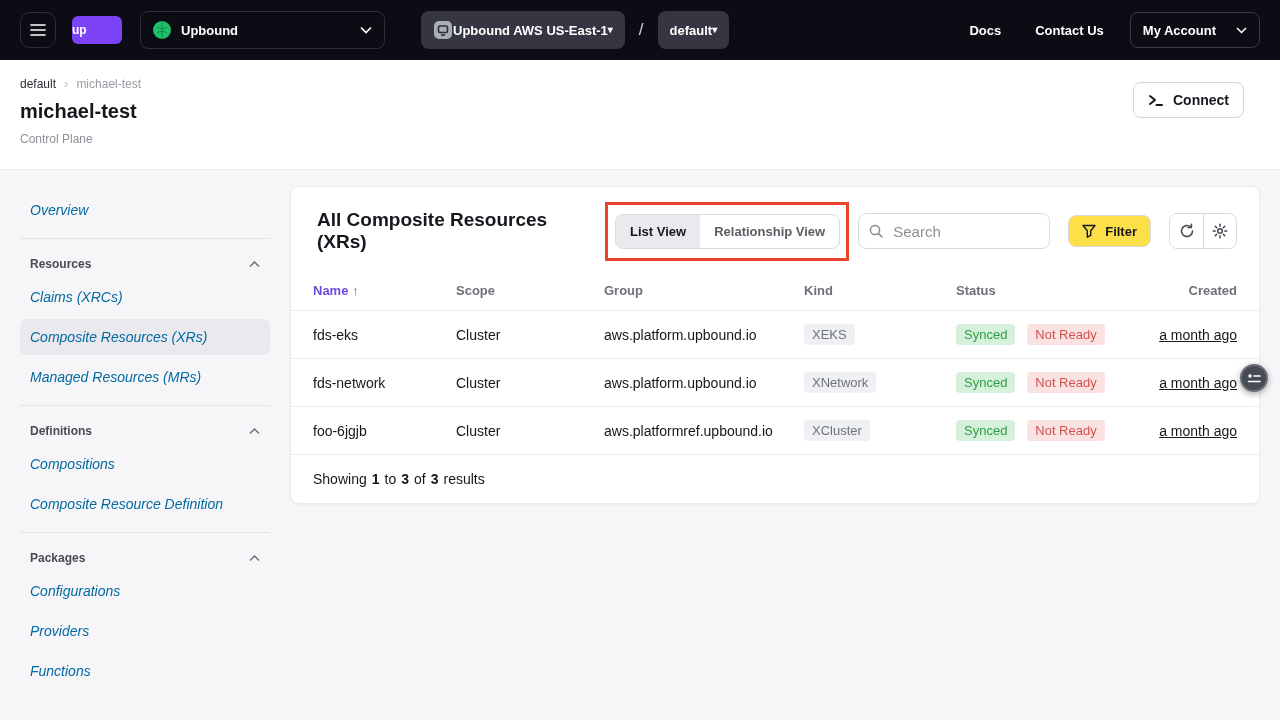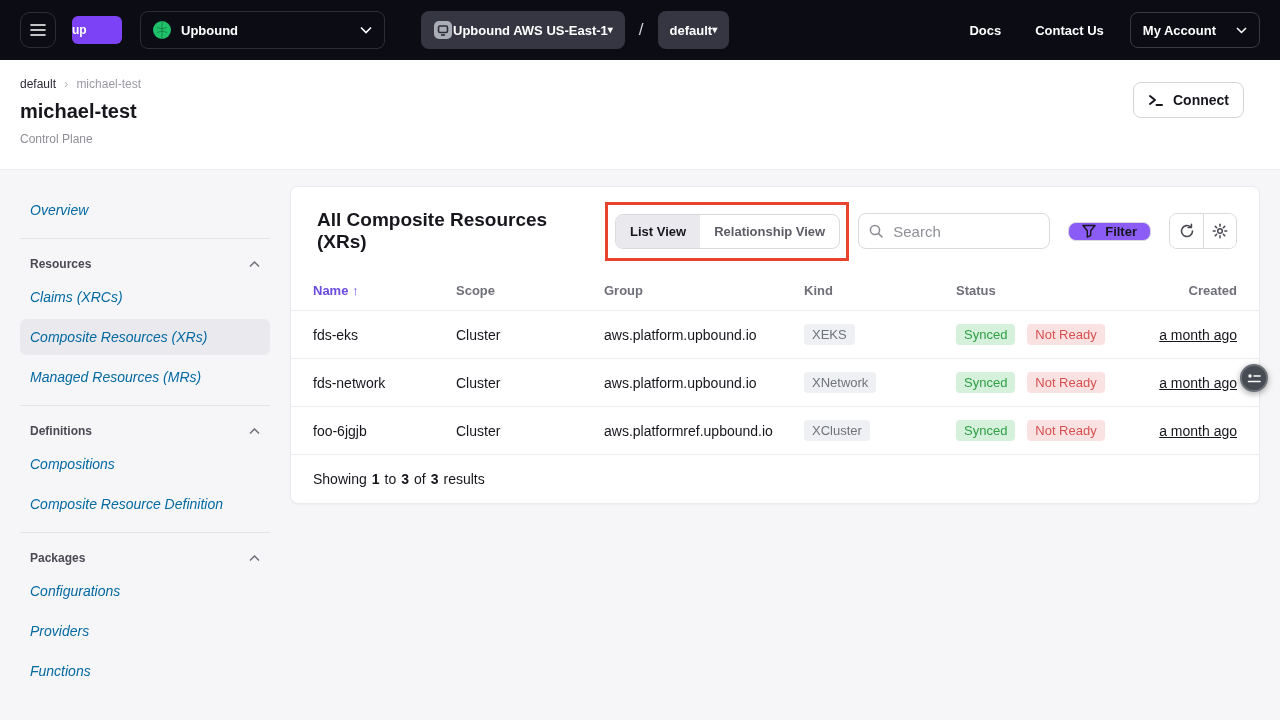--- a/index.html
+++ b/index.html
@@ -104,22 +104,22 @@
     display:flex; align-items:center; gap:8px; width:192px; height:36px;
     border:1px solid #d9d9de; border-radius:8px; padding:0 10px; background:#fff;
   }
   .search-box input {
     border:none; outline:none; width:100%; font-size:15px; color:#ec4899;
     font-family:"Liberation Sans", sans-serif; background:transparent;
   }
   .search-box input::placeholder { color:#8f8f98; }
 
   .filter-btn {
-    height:19px; display:flex; align-items:center; gap:9px; padding:0 13px;
-    border:1px solid #d9d9de; border-radius:8px; background:#8b5cf6;
+    height:32px; display:flex; align-items:center; gap:9px; padding:0 13px;
+    border:1px solid #d9d9de; border-radius:8px; background:#fde047;
     font-size:13px; font-weight:700; color:#16161d; cursor:pointer;
     font-family:"Liberation Sans", sans-serif;
   }
   .icon-group { display:flex; height:36px; border:1px solid #d9d9de; border-radius:8px; overflow:hidden; }
   .icon-group button {
     width:33px; border:none; background:#fff; display:flex; align-items:center; justify-content:center; cursor:pointer;
   }
   .icon-group button + button { border-left:1px solid #d9d9de; }
 
   

